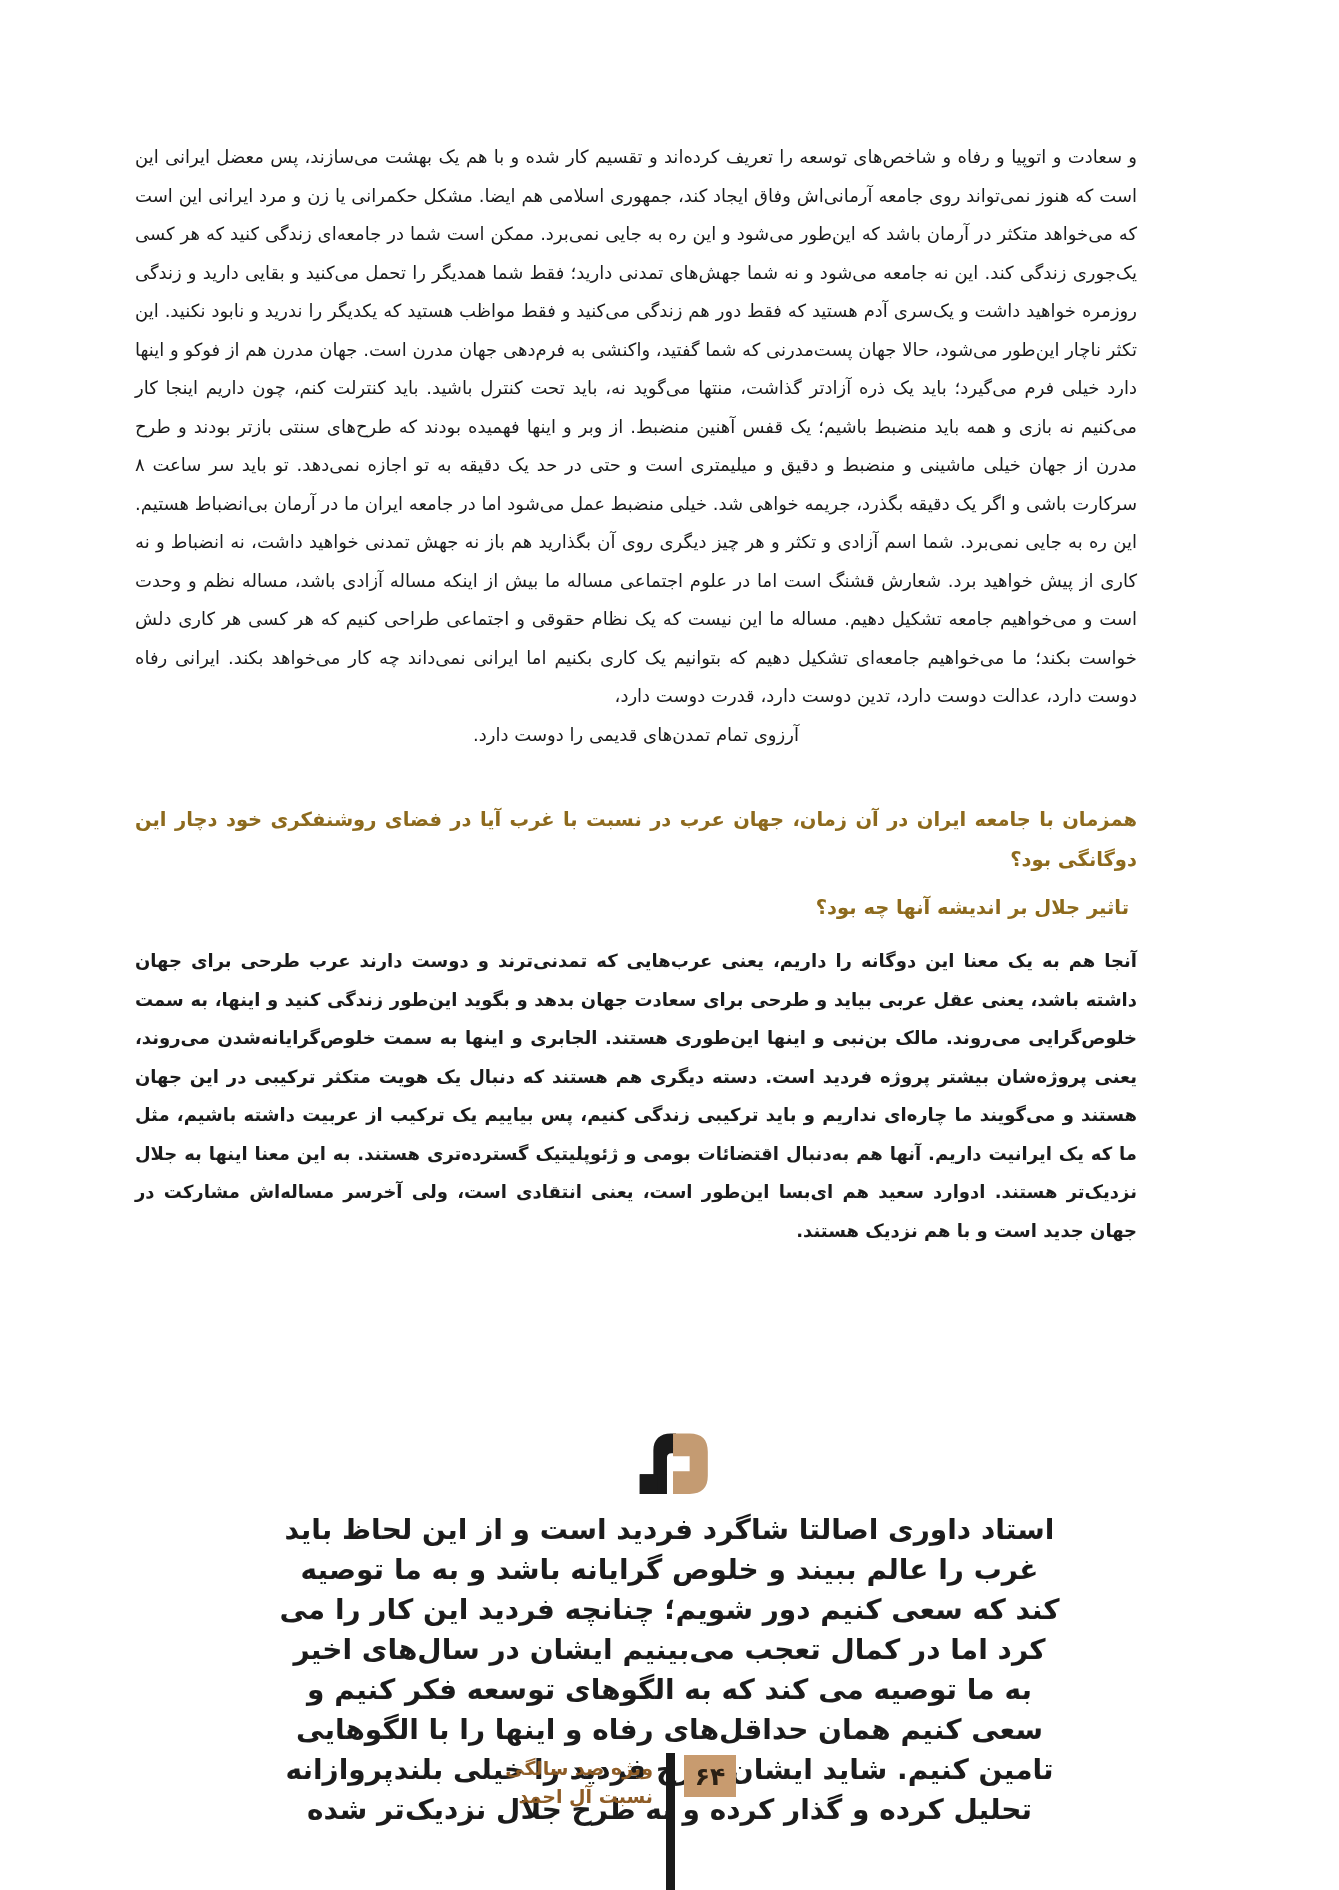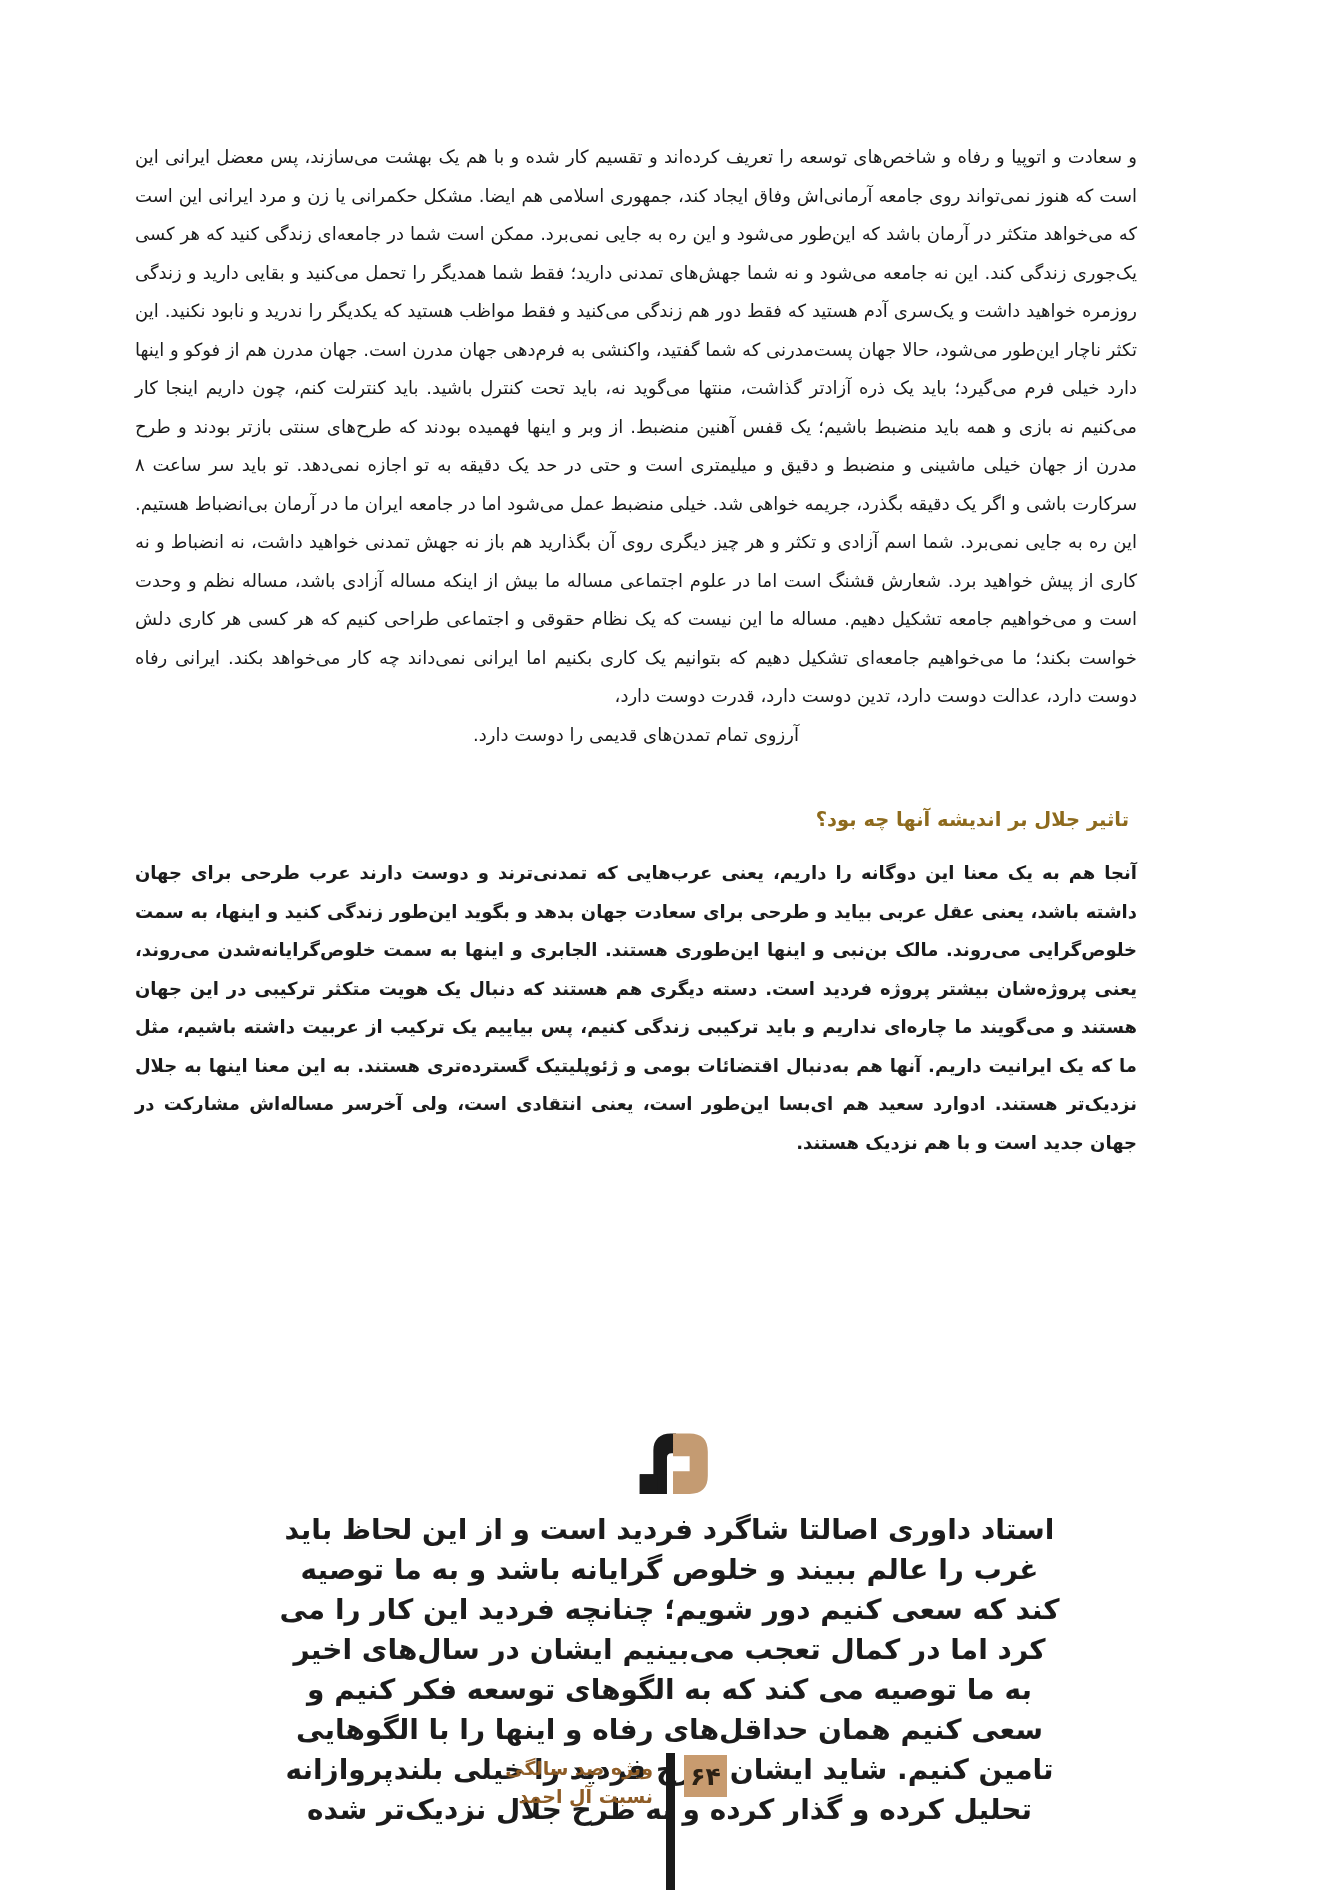--- a/index.html
+++ b/index.html
@@ -69,21 +69,21 @@
     position:absolute;
     top:1750px;
     left:0;
     width:1339px;
     height:140px;
   }
   .page-number-box{
     position:absolute;
     left:684px;
     top:5px;
-    width:43px;
+    width:52px;
     height:42px;
     background:var(--pn-bg,#c89b6f);
     display:flex;
     align-items:center;
     justify-content:center;
     font-weight:bold;
     font-size:25px;
     color:#2b2014;
     text-align:right;
   }
@@ -110,20 +110,21 @@
 <body>
 
 <div class="page">
 
   <div class="main-column">
 
     <p class="body-par">و سعادت و اتوپیا و رفاه و شاخص‌های توسعه را تعریف کرده‌اند و تقسیم کار شده و با هم یک بهشت می‌سازند، پس معضل ایرانی این است که هنوز نمی‌تواند روی جامعه آرمانی‌اش وفاق ایجاد کند، جمهوری اسلامی هم ایضا. مشکل حکمرانی یا زن و مرد ایرانی این است که می‌خواهد متکثر در آرمان باشد که این‌طور می‌شود و این ره به جایی نمی‌برد. ممکن است شما در جامعه‌ای زندگی کنید که هر کسی یک‌جوری زندگی کند. این نه جامعه می‌شود و نه شما جهش‌های تمدنی دارید؛ فقط شما همدیگر را تحمل می‌کنید و بقایی دارید و زندگی روزمره خواهید داشت و یک‌سری آدم هستید که فقط دور هم زندگی می‌کنید و فقط مواظب هستید که یکدیگر را ندرید و نابود نکنید. این تکثر ناچار این‌طور می‌شود، حالا جهان پست‌مدرنی که شما گفتید، واکنشی به فرم‌دهی جهان مدرن است. جهان مدرن هم از فوکو و اینها دارد خیلی فرم می‌گیرد؛ باید یک ذره آزادتر گذاشت، منتها می‌گوید نه، باید تحت کنترل باشید. باید کنترلت کنم، چون داریم اینجا کار می‌کنیم نه بازی و همه باید منضبط باشیم؛ یک قفس آهنین منضبط. از وبر و اینها فهمیده بودند که طرح‌های سنتی بازتر بودند و طرح مدرن از جهان خیلی ماشینی و منضبط و دقیق و میلیمتری است و حتی در حد یک دقیقه به تو اجازه نمی‌دهد. تو باید سر ساعت ۸ سرکارت باشی و اگر یک دقیقه بگذرد، جریمه خواهی شد. خیلی منضبط عمل می‌شود اما در جامعه ایران ما در آرمان بی‌انضباط هستیم. این ره به جایی نمی‌برد. شما اسم آزادی و تکثر و هر چیز دیگری روی آن بگذارید هم باز نه جهش تمدنی خواهید داشت، نه انضباط و نه کاری از پیش خواهید برد. شعارش قشنگ است اما در علوم اجتماعی مساله ما بیش از اینکه مساله آزادی باشد، مساله نظم و وحدت است و می‌خواهیم جامعه تشکیل دهیم. مساله ما این نیست که یک نظام حقوقی و اجتماعی طراحی کنیم که هر کسی هر کاری دلش خواست بکند؛ ما می‌خواهیم جامعه‌ای تشکیل دهیم که بتوانیم یک کاری بکنیم اما ایرانی نمی‌داند چه کار می‌خواهد بکند. ایرانی رفاه دوست دارد، عدالت دوست دارد، تدین دوست دارد، قدرت دوست دارد،</p>
     <p class="par-last-line">آرزوی تمام تمدن‌های قدیمی را دوست دارد.</p>
 
     <div class="question-block">
+      <p class="question-line1">همزمان با جامعه ایران در آن زمان، جهان عرب در نسبت با غرب آیا در فضای روشنفکری خود دچار این دوگانگی بود؟</p>
       <p class="question-line2">تاثیر جلال بر اندیشه آنها چه بود؟</p>
     </div>
 
     <p class="body-par answer-par">آنجا هم به یک معنا این دوگانه را داریم، یعنی عرب‌هایی که تمدنی‌ترند و دوست دارند عرب طرحی برای جهان داشته باشد، یعنی عقل عربی بیاید و طرحی برای سعادت جهان بدهد و بگوید این‌طور زندگی کنید و اینها، به سمت خلوص‌گرایی می‌روند. مالک بن‌نبی و اینها این‌طوری هستند. الجابری و اینها به سمت خلوص‌گرایانه‌شدن می‌روند، یعنی پروژه‌شان بیشتر پروژه فردید است. دسته دیگری هم هستند که دنبال یک هویت متکثر ترکیبی در این جهان هستند و می‌گویند ما چاره‌ای نداریم و باید ترکیبی زندگی کنیم، پس بیاییم یک ترکیب از عربیت داشته باشیم، مثل ما که یک ایرانیت داریم. آنها هم به‌دنبال اقتضائات بومی و ژئوپلیتیک گسترده‌تری هستند. به این معنا اینها به جلال نزدیک‌تر هستند. ادوارد سعید هم ای‌بسا این‌طور است، یعنی انتقادی است، ولی آخرسر مساله‌اش مشارکت در جهان جدید است و با هم نزدیک هستند.</p>
 
   </div>
 
   <div class="pullquote-section">
     <span class="pq-logo">
       <svg viewBox="0 0 100 82" width="76" height="62" xmlns="http://www.w3.org/2000/svg">

